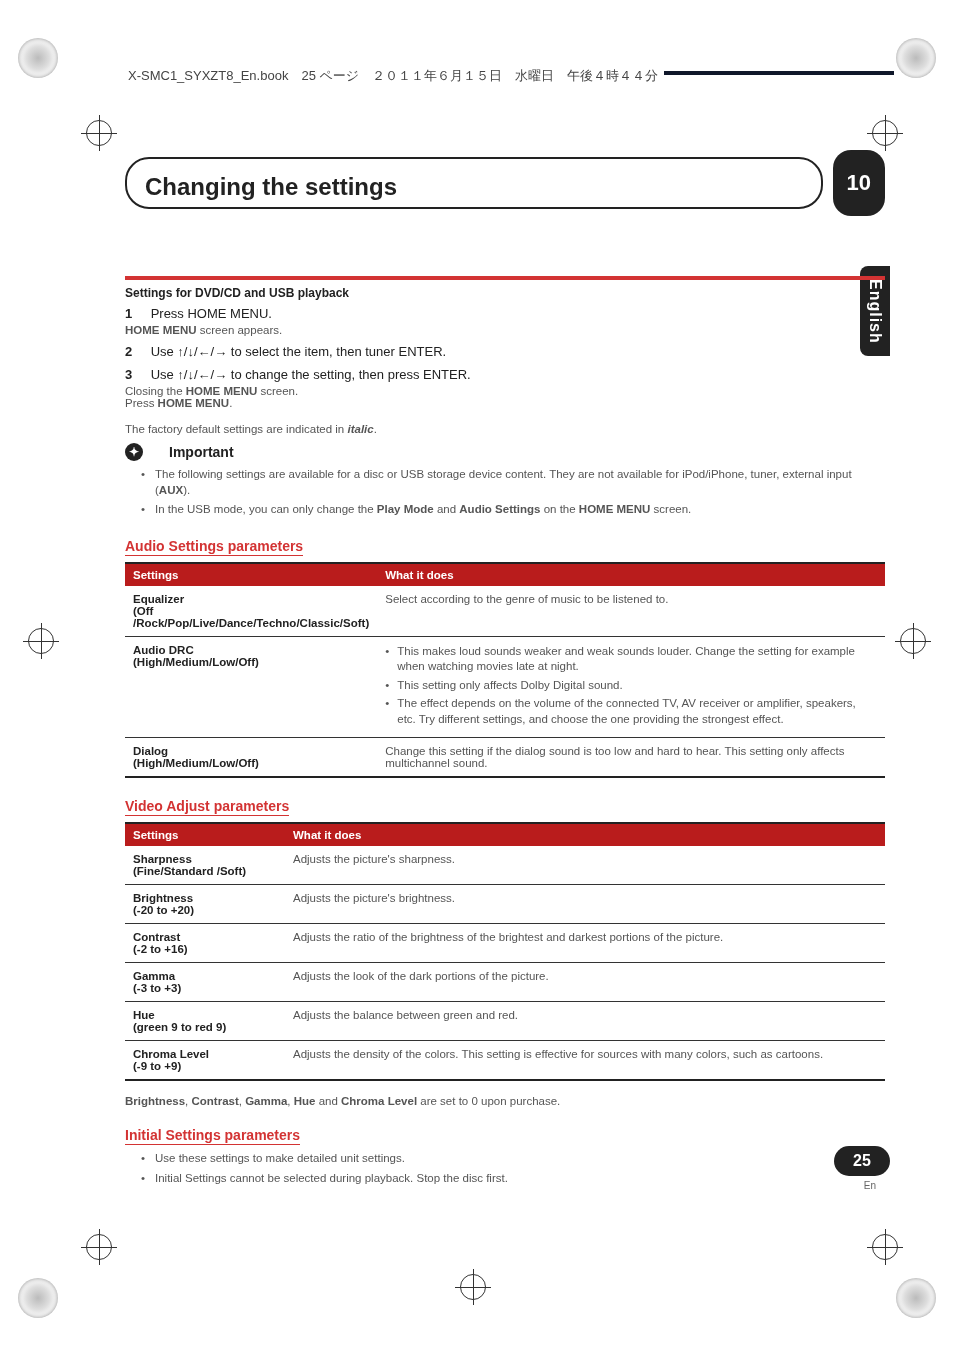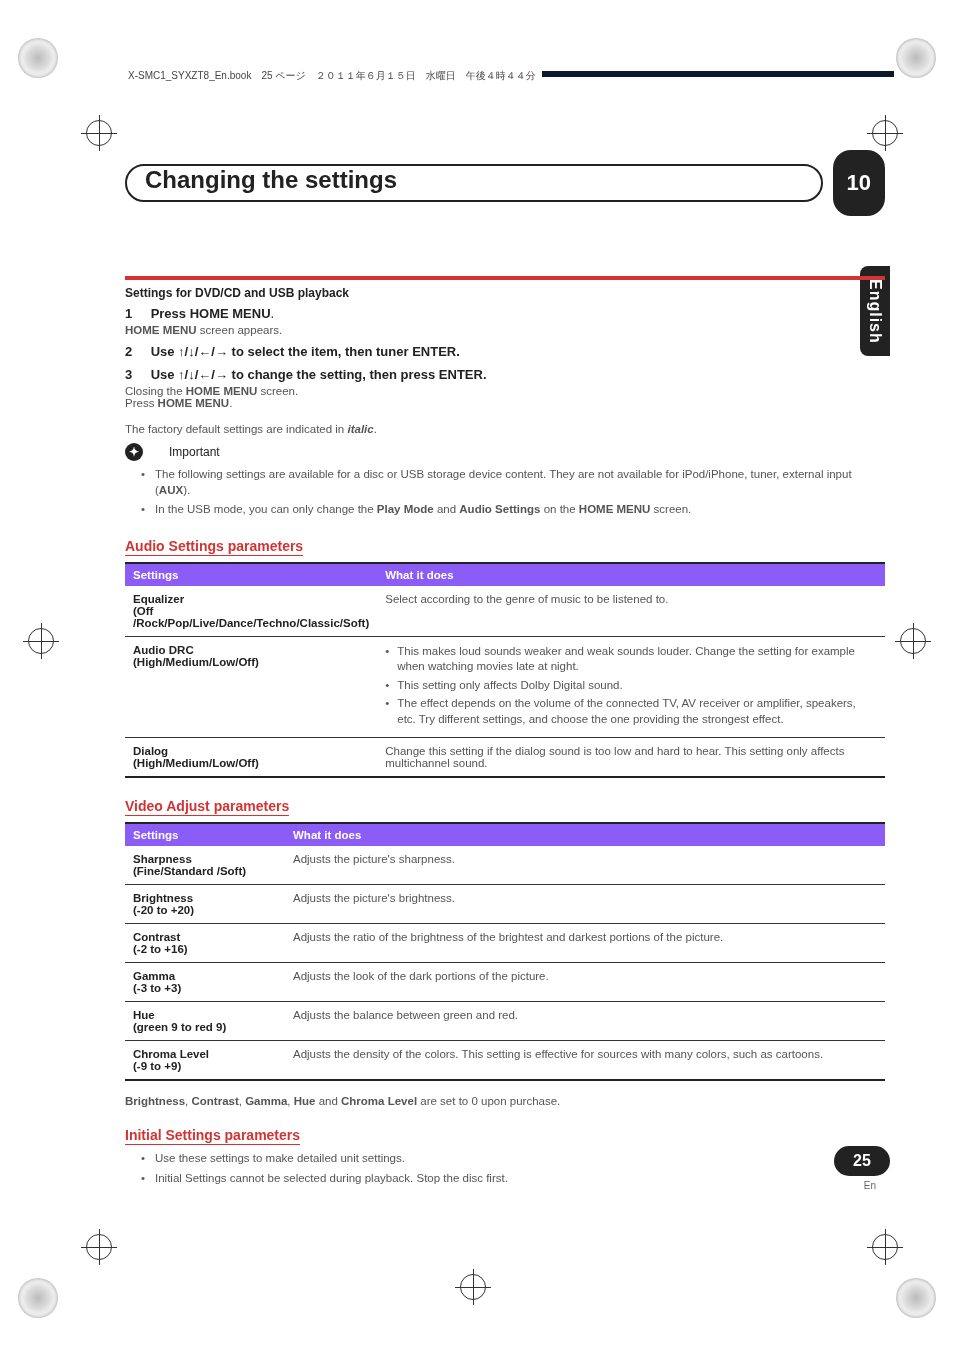--- a/index.html
+++ b/index.html
@@ -29,41 +29,41 @@
     }
     .reg-cross::before {
       content:'';position:absolute;left:-6px;top:50%;width:36px;height:1px;background:#333;
     }
     .reg-cross::after {
       content:'';position:absolute;top:-6px;left:50%;height:36px;width:1px;background:#333;
     }
     .header-line {
       position: absolute;
       top: 71px; left: 122px; right: 60px;
-      border-top: 6px solid #0f172a;
-      font-size: 10px; color: #444;
+      border-top: 4px solid #0f172a;
+      font-size: 13px; color: #444;
       display: flex; align-items: center;
     }
     .header-line span { background: #fff; padding: 0 6px; margin-top:-8px; }
     .page {
       position: absolute;
       left: 125px;
       top: 150px;
       width: 760px;
     }
     .chapter-bar {
       display: flex;
       align-items: center;
       gap: 10px;
       margin-bottom: 60px;
     }
     .chapter-pill {
       border: 2px solid #222;
       border-radius: 24px;
-      padding: 0 18px 6px 18px;
+      padding: 14px 18px 6px 18px;
       font-size: 24px;
       font-weight: bold;
       background: #fff;
       flex: 1;
     }
     .chapter-num {
       background: #222;
       color: #fff;
       font-weight: bold;
       font-size: 22px;
@@ -96,21 +96,21 @@
     h2.section {
       font-size: 12px;
       font-weight: bold;
       margin-bottom: 6px;
       padding-top: 2px;
     }
     .step {
       font-size: 13px;
       margin-bottom: 3px;
     }
-    .step b { font-weight: bold; }
+    .step b { font-weight: normal; }
     .step-num { font-weight: bold; display:inline-block; width: 22px; }
     .step-text { font-size: 11.5px; color: #555; }
     .arrows { font-family: Arial; }
     .note-para {
       font-size: 11.5px;
       color: #555;
       margin: 14px 0 8px 0;
     }
     .important-row {
       display: flex;
@@ -121,21 +121,21 @@
     }
     .important-icon {
       width: 18px; height: 18px;
       background: #222;
       border-radius: 50%;
       display: flex; align-items: center; justify-content: center;
       color: #fff;
       font-size: 12px;
       font-weight: bold;
     }
-    .important-label { font-size: 12px; font-weight: normal; padding-left: 20px; }
+    .important-label { font-size: 14px; font-weight: bold; padding-left: 20px; }
     ul.bullets {
       list-style: none;
       padding-left: 20px;
       font-size: 11.5px;
       color: #555;
       margin-bottom: 14px;
     }
     ul.bullets li {
       position: relative;
       padding-left: 10px;
@@ -159,21 +159,21 @@
       margin-top: 6px;
       padding-bottom: 1px;
     }
     table.params {
       width: 100%;
       border-collapse: collapse;
       font-size: 11.5px;
       margin-bottom: 14px;
     }
     table.params thead th {
-      background: #8b5cf6;
+      background: #b91c1c;
       color: #fff;
       text-align: left;
       font-weight: bold;
       padding: 5px 8px;
       font-size: 11.5px;
     }
     table.params tbody td {
       padding: 7px 8px;
       border-bottom: 1px solid #333;
       vertical-align: top;

